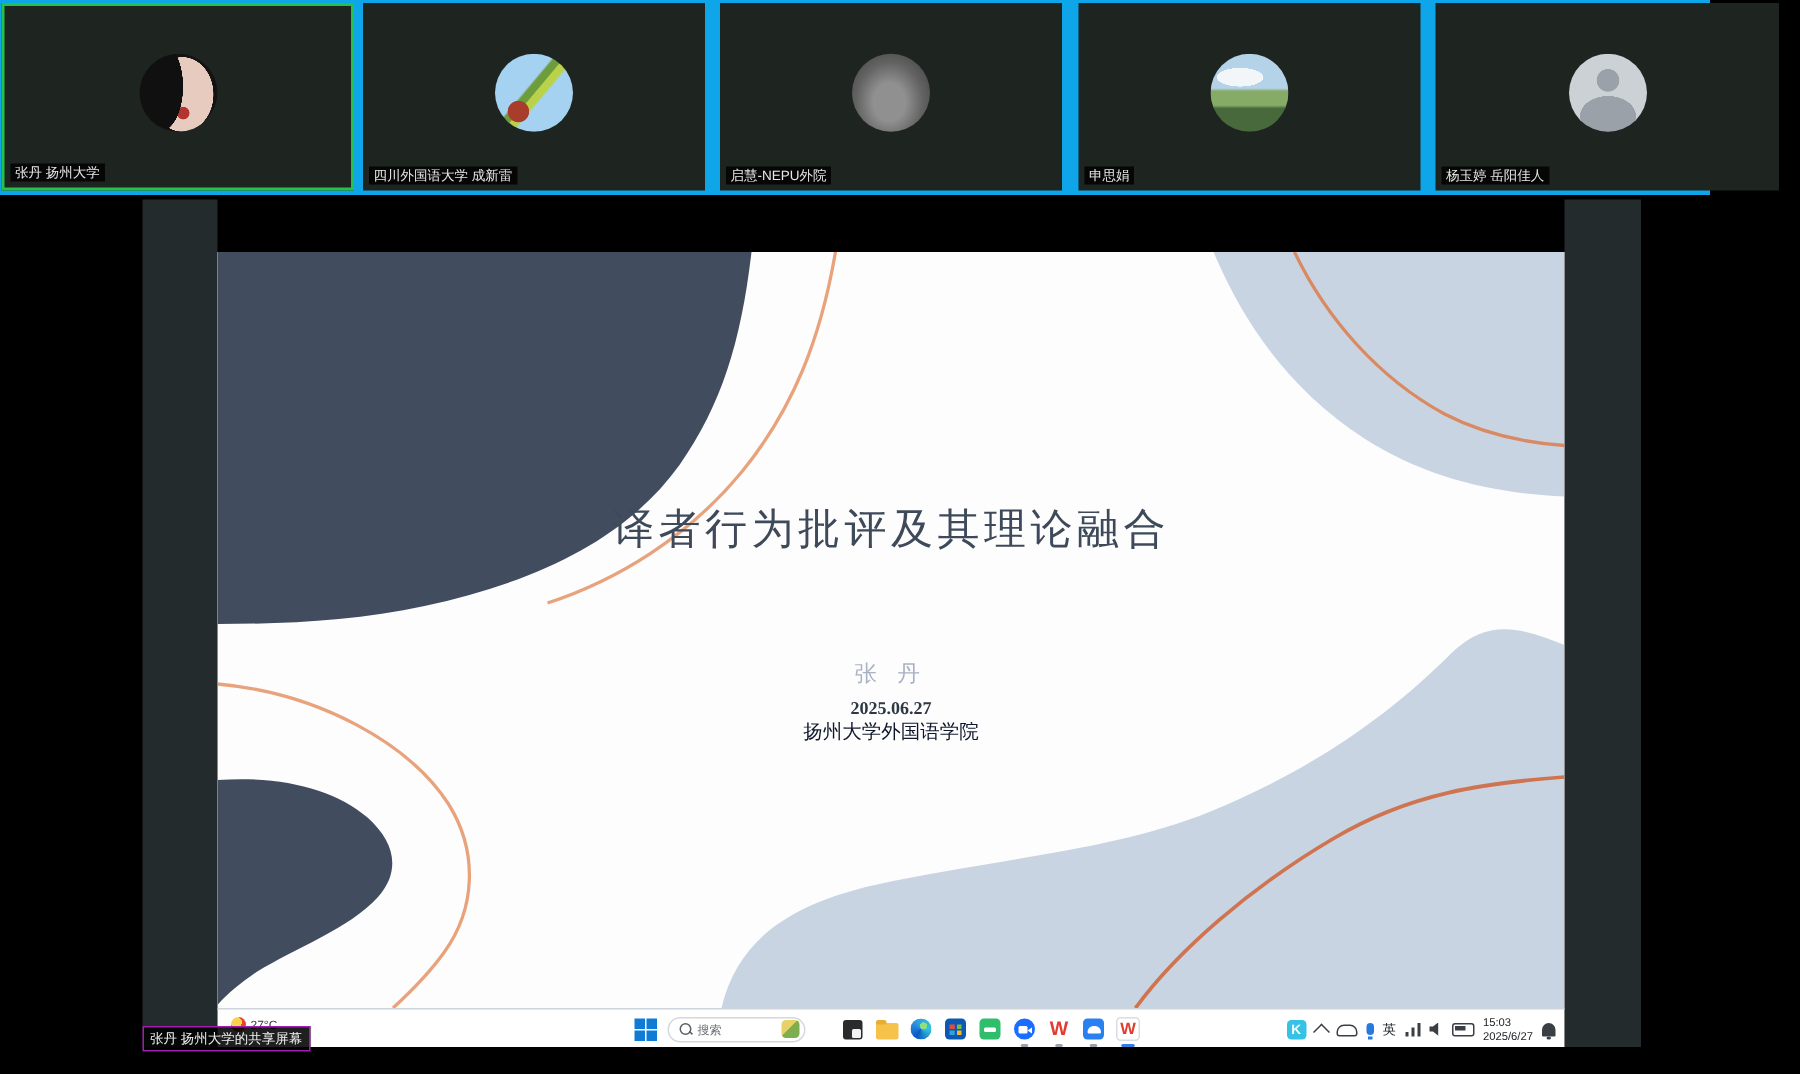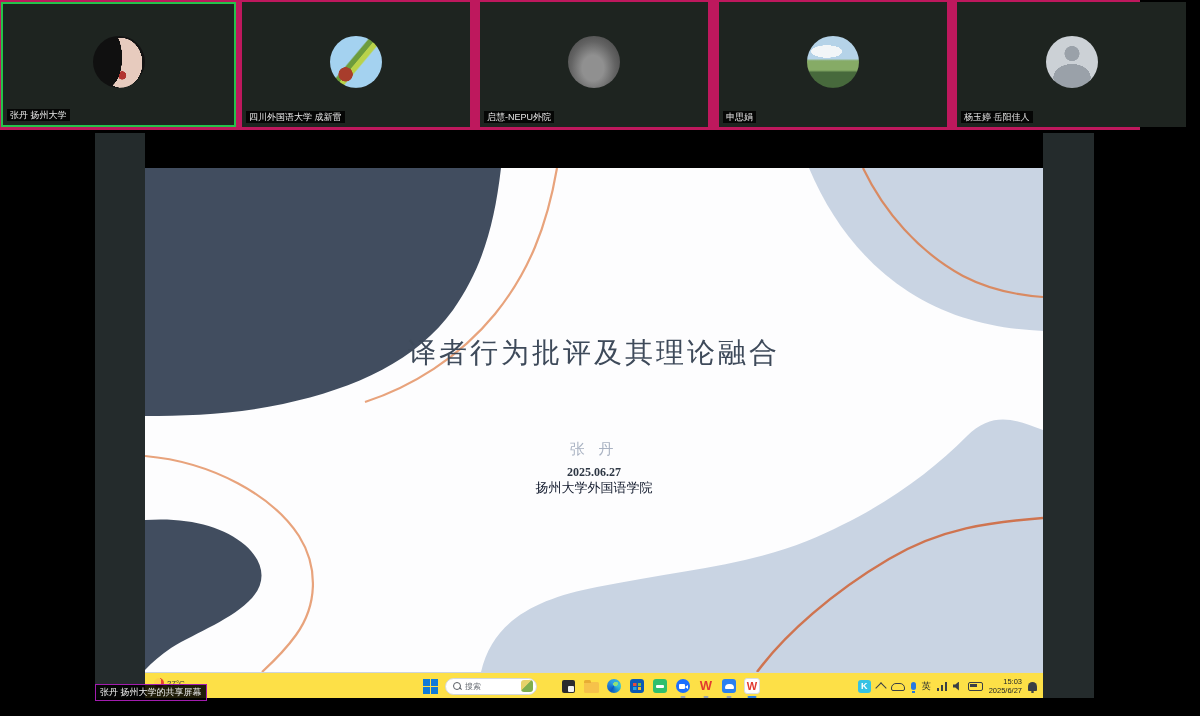--- a/index.html
+++ b/index.html
@@ -1,20 +1,20 @@
 <!DOCTYPE html>
 <html><head>
 <meta charset="utf-8">
 <style>
   html,body{margin:0;padding:0;background:#000;}
   .stage{position:relative;width:1200px;height:716px;background:#000;overflow:hidden;
          font-family:"Liberation Sans","DejaVu Sans",sans-serif;}
 
   
-  .video-strip{position:absolute;left:0;top:0;width:1140px;height:130px;background:#be185d;}
+  .video-strip{position:absolute;left:0;top:0;width:1140px;height:130px;background:#0ea5e9;}
   .tile{position:absolute;top:2px;height:125px;background:#1e2420;box-sizing:border-box;}
   .tile.active{border:2px solid #25c24b;}
   .avatar{position:absolute;left:50%;top:50%;transform:translate(-50%,-56%);
           width:52px;height:52px;border-radius:50%;overflow:hidden;}
   .av1{background:
        radial-gradient(ellipse 30% 58% at 26% 42%, #101010 0 99%, transparent 100%),
        radial-gradient(circle at 56% 76%, #b23530 0 8%, transparent 9%),
        radial-gradient(ellipse 40% 48% at 55% 52%, #e7cbbe 0 99%, transparent 100%),
        radial-gradient(ellipse 62% 66% at 42% 36%, #131313 0 99%, transparent 100%),
        #1a1d1b;}
@@ -49,21 +49,21 @@
       font-family:"Liberation Serif","DejaVu Serif",serif;font-size:15px;letter-spacing:5px;
       color:#a9b2c2;}
   .slide-date{position:absolute;left:0;top:297px;width:100%;text-align:center;
       font-family:"Liberation Serif","DejaVu Serif",serif;font-size:12px;font-weight:bold;
       color:#2e3744;}
   .slide-institution{position:absolute;left:0;top:311px;width:100%;text-align:center;
       font-family:"Liberation Serif","DejaVu Serif",serif;font-size:13px;color:#0f172a;}
 
   
   .taskbar{position:absolute;left:145px;top:672px;width:898px;height:26px;
-      background:#fde047;border-top:1px solid #cdd4dc;box-sizing:border-box;}
+      background:#ffffff;border-top:1px solid #cdd4dc;box-sizing:border-box;}
   .tb-weather{position:absolute;left:9px;top:5px;display:flex;align-items:center;gap:3px;
       font-size:8px;color:#333;}
   .weather-glyph{width:10px;height:10px;border-radius:50%;
       background:radial-gradient(circle at 35% 35%, #ffd24d 0 40%, #e8432e 41% 100%);}
   .tb-center{position:absolute;left:278px;top:0;height:26px;display:flex;align-items:center;gap:7px;}
   .start{width:15px;height:15px;
       background:
         linear-gradient(#0f7bd7,#0f7bd7) 0 0/7px 7px no-repeat,
         linear-gradient(#0f7bd7,#0f7bd7) 8px 0/7px 7px no-repeat,
         linear-gradient(#0f7bd7,#0f7bd7) 0 8px/7px 7px no-repeat,
@@ -118,21 +118,21 @@
   .i-ime{font-size:9px;color:#23282d;line-height:12px;}
   .i-net{width:10px;height:9px;
       background:
         linear-gradient(#3a3f45,#3a3f45) 0 6px/2px 3px no-repeat,
         linear-gradient(#3a3f45,#3a3f45) 4px 3px/2px 6px no-repeat,
         linear-gradient(#3a3f45,#3a3f45) 8px 0/2px 9px no-repeat;}
   .i-vol{width:9px;height:9px;background:#3a3f45;
       clip-path:polygon(0 32%,30% 32%,70% 0,70% 100%,30% 68%,0 68%);}
   .i-batt{width:13px;height:7px;border:1.3px solid #3a3f45;border-radius:2px;position:relative;}
   .i-batt::after{content:"";position:absolute;left:1px;top:1px;width:7px;height:3px;background:#3a3f45;}
-  .tb-clock{text-align:right;font-size:7.5px;line-height:9px;color:#22262b;}
+  .tb-clock{font-size:7.5px;line-height:9px;color:#22262b;}
   .i-bell{width:9px;height:9px;background:#3a3f45;border-radius:5px 5px 1px 1px;position:relative;margin-top:1px;}
   .i-bell::after{content:"";position:absolute;left:3px;bottom:-2px;width:3px;height:2px;border-radius:50%;background:#3a3f45;}
 
   
   .share-label{position:absolute;left:95px;top:684px;background:rgba(0,0,0,.88);color:#f0f0f0;
       font-size:9px;line-height:13px;padding:1px 4px;border:1px solid #a21caf;z-index:20;white-space:nowrap;}
 </style>
 </head>
 <body>
 

